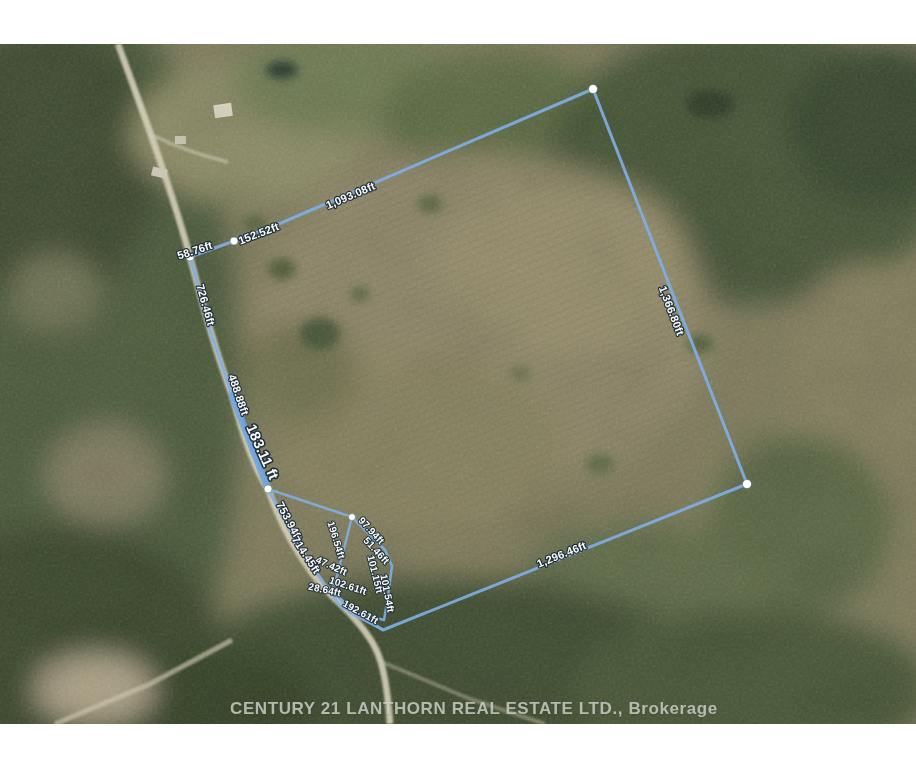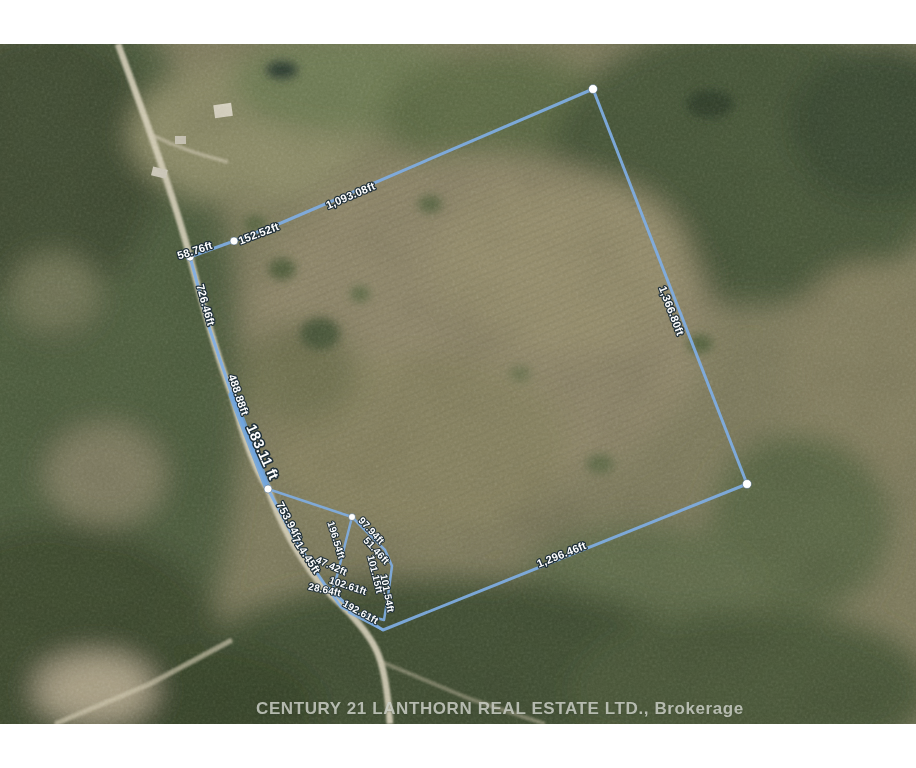--- a/index.html
+++ b/index.html
@@ -36,21 +36,21 @@
     stroke-width: 2.4px;
     paint-order: stroke;
     stroke-linejoin: round;
     text-anchor: middle;
     letter-spacing: 0.2px;
   }
   .mlabel-sm { font-size: 10px; stroke-width: 2.1px; }
   .mlabel-bold { font-size: 14.5px; stroke-width: 3px; }
   .watermark {
     position: absolute;
-    left: 256px;
+    left: 230px;
     top: 655px;
     font-size: 17px;
     font-weight: 700;
     letter-spacing: 0.6px;
     color: rgba(208, 211, 203, 0.82);
     text-shadow: 0 1px 2px rgba(40, 50, 40, 0.25);
     white-space: nowrap;
   }
 </style>
 </head>

